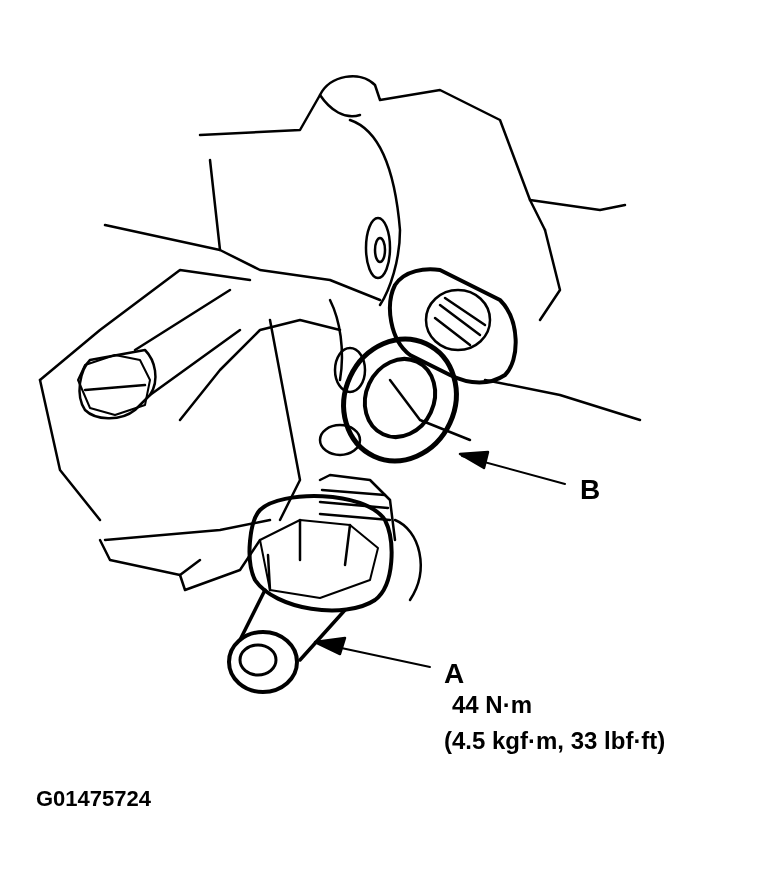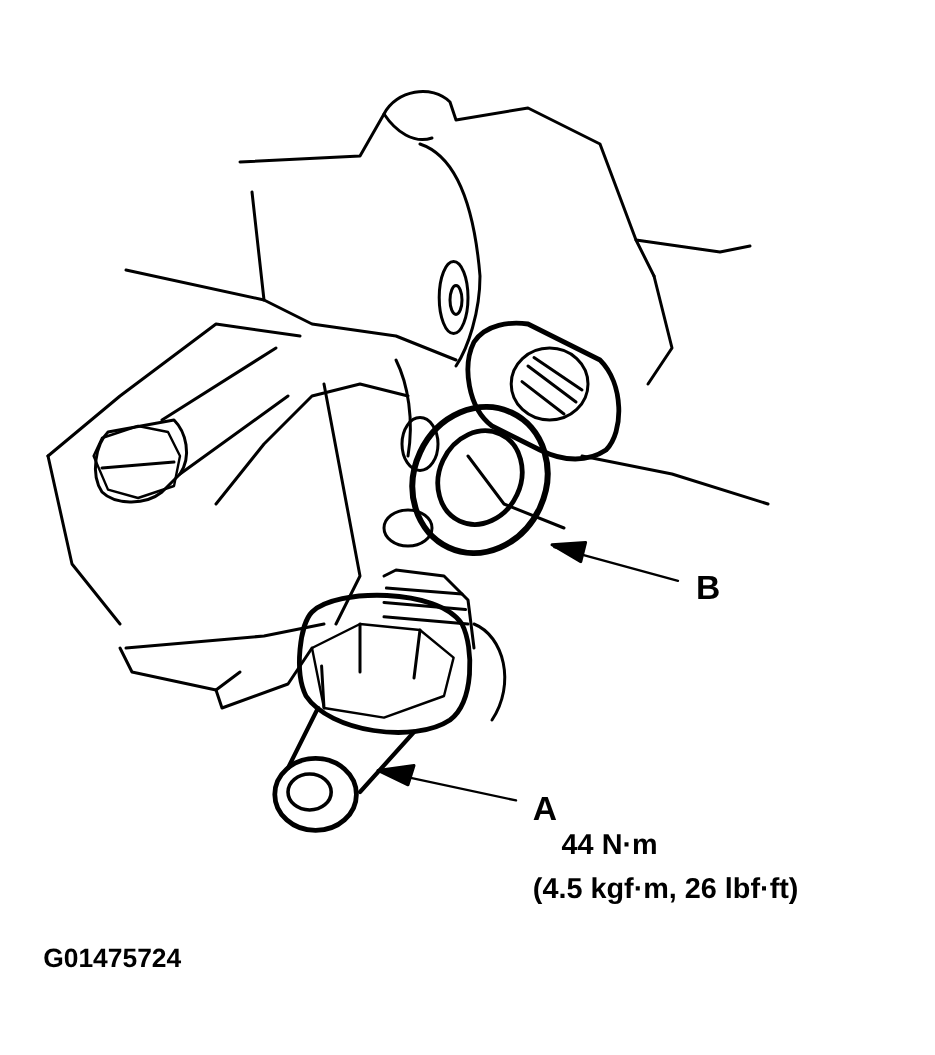--- a/index.html
+++ b/index.html
@@ -77,16 +77,16 @@
     <path d="M462 456 L565 484" stroke-width="2"></path>
     <polygon points="460,454 488,452 484,468" fill="#000"></polygon>
     <path d="M318 643 L430 667" stroke-width="2"></path>
     <polygon points="315,642 345,638 340,654" fill="#000"></polygon>
   </g>
 </svg>
 
 <div class="lbl big" style="left:580px;top:474px;">B</div>
 
 <div class="lbl big" style="left:444px;top:658px;">A</div>
-<div class="lbl torque" style="left:468px;top:690px;">44 N·m</div>
-<div class="lbl torque" style="left:444px;top:726px;">(4.5 kgf·m, 26 lbf·ft)</div>
+<div class="lbl torque" style="left:452px;top:690px;">44 N·m</div>
+<div class="lbl torque" style="left:444px;top:726px;">(4.5 kgf·m, 33 lbf·ft)</div>
 
 <div class="lbl code" style="left:36px;top:786px;">G01475724</div>
 
 </body></html>

